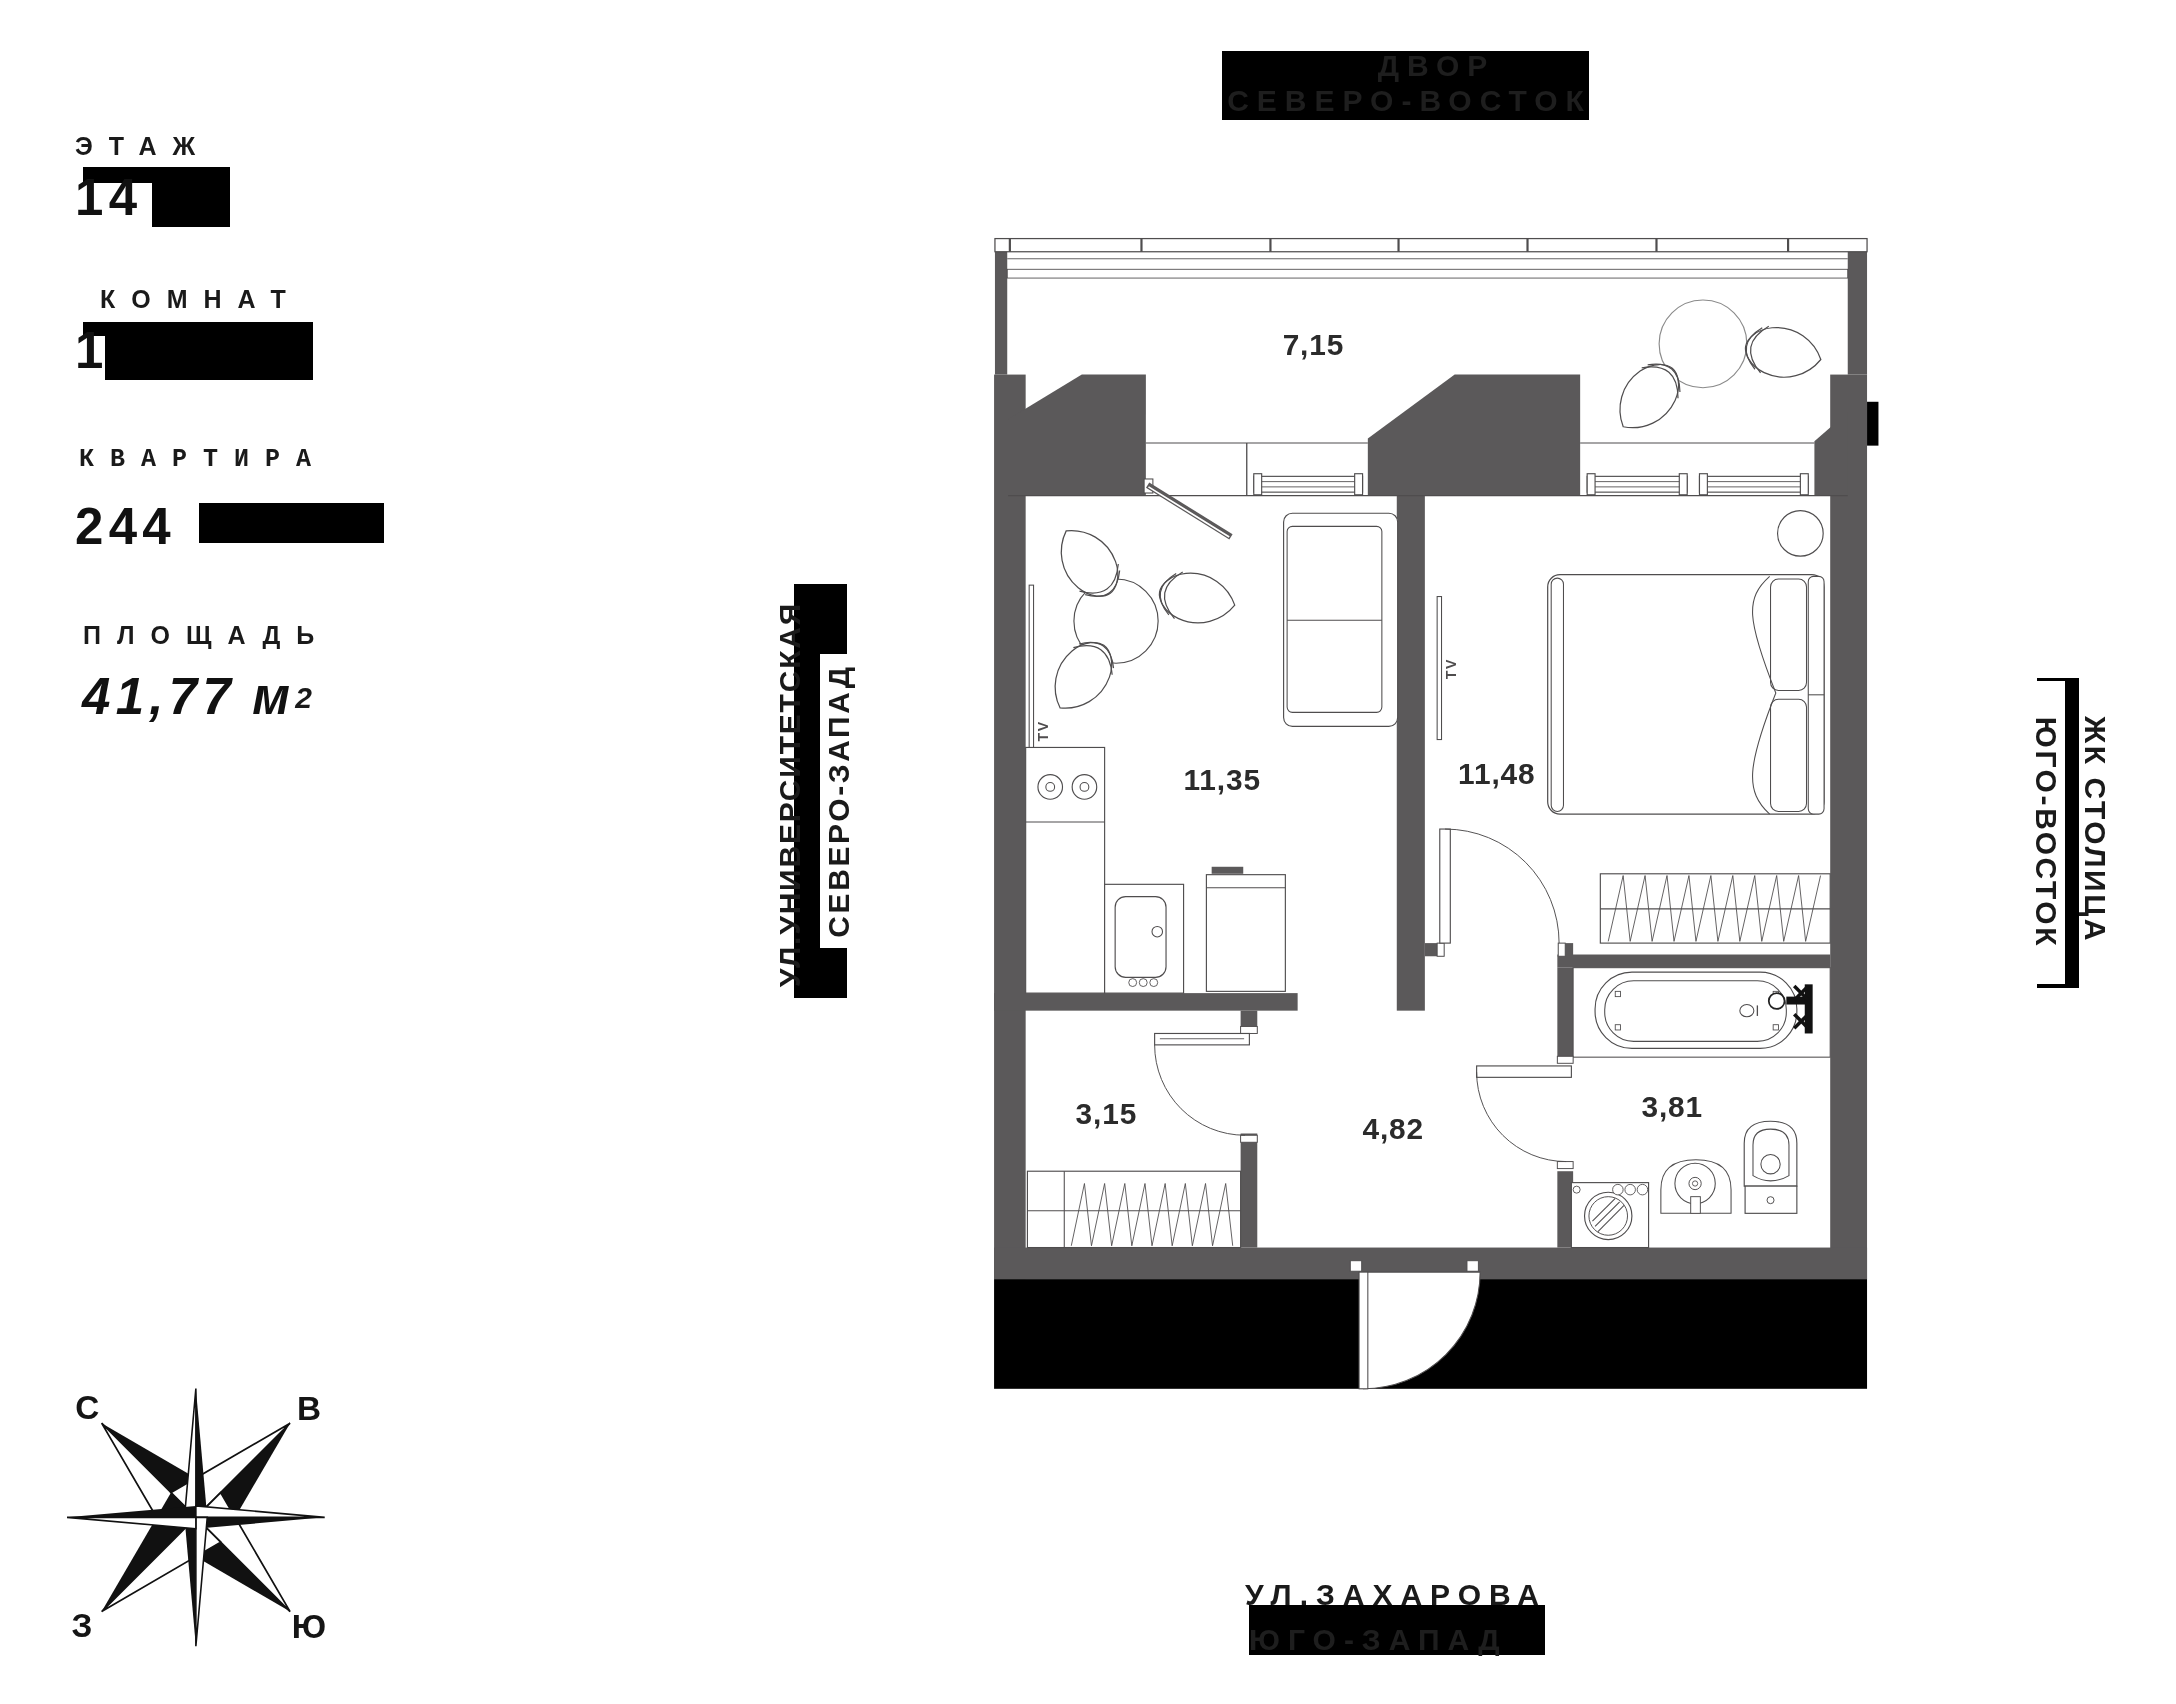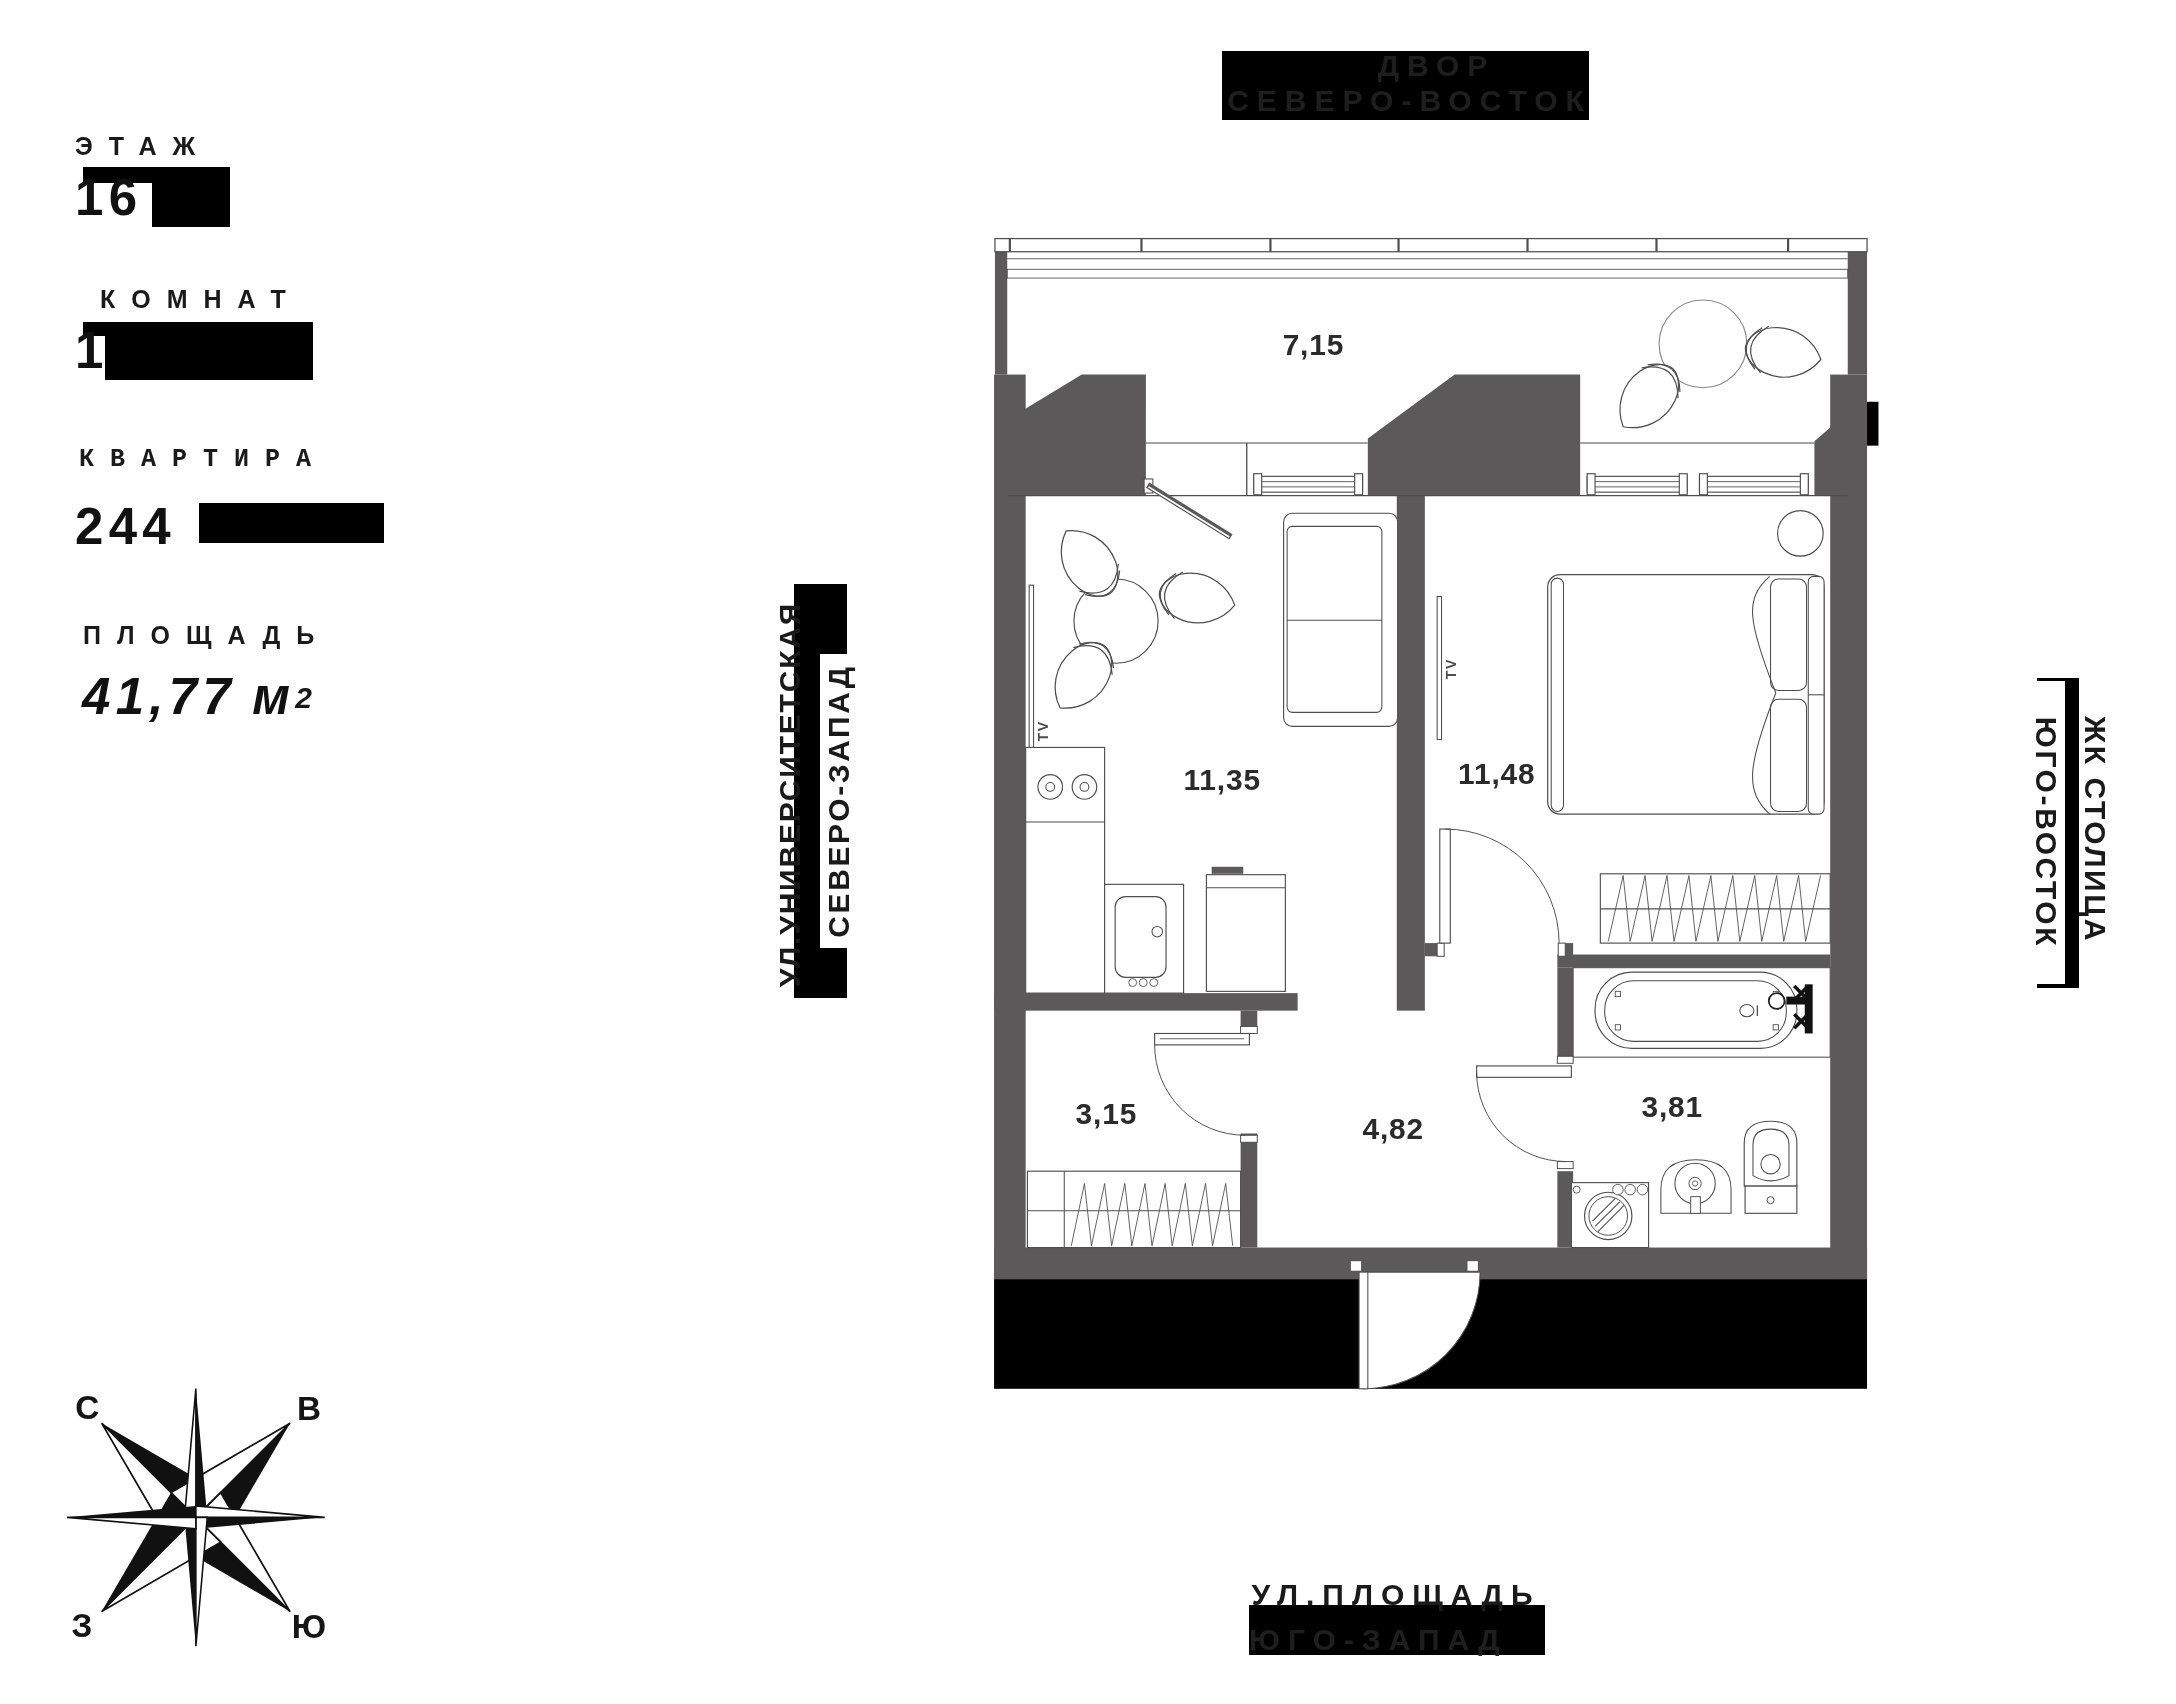--- a/index.html
+++ b/index.html
@@ -23,21 +23,21 @@
 </style>
 </head>
 <body>
 
 <div id="page">
 
   <div>
     <div class="info-label" style="left:75px;top:132px;">ЭТАЖ</div>
     <div class="blk" style="left:83px;top:167px;width:147px;height:60px;"></div>
     <div class="vbox" style="left:68px;top:183px;width:84px;height:44px;">
-      <span class="info-value" style="padding-left:7px;">16</span>
+      <span class="info-value" style="padding-left:7px;">14</span>
     </div>
   </div>
 
   <div>
     <div class="info-label" style="left:77px;top:285px;margin-left:23px;">КОМНАТ</div>
     <div class="blk" style="left:83px;top:322px;width:230px;height:58px;"></div>
     <div class="vbox" style="left:68px;top:336px;width:37px;height:44px;">
       <span class="info-value" style="padding-left:7px;">1</span>
     </div>
   </div>
@@ -69,21 +69,21 @@
     <div class="dir-line rot-ccw whitebg" style="left:820px;top:948px;width:294px;letter-spacing:2.6px;">СЕВЕРО-ЗАПАД</div>
   </div>
 
   <div>
     <div class="blk" style="left:2037px;top:678px;width:42px;height:310px;z-index:1;"></div>
     <div class="dir-line rot-cw" style="left:2114px;top:676px;width:307px;letter-spacing:2.6px;">ЖК СТОЛИЦА</div>
     <div class="dir-line rot-cw whitebg" style="left:2065px;top:681px;width:303px;letter-spacing:2.6px;">ЮГО-ВОСТОК</div>
   </div>
 
   <div>
-    <div class="dir-line" style="left:1225px;top:1578px;width:342px;color:#1a1a1a;">УЛ.ПЛОЩАДЬ</div>
+    <div class="dir-line" style="left:1225px;top:1578px;width:342px;color:#1a1a1a;">УЛ.ЗАХАРОВА</div>
     <div class="blk" style="left:1249px;top:1605px;width:296px;height:50px;z-index:1;"></div>
     <div class="dir-line on-black" style="left:1249px;top:1623px;width:256px;">ЮГО-ЗАПАД</div>
   </div>
 
   <svg class="abs" style="left:53px;top:1369px;" width="298" height="316" viewBox="0 0 340 360">
     <g stroke-linejoin="miter">
 
       <polygon points="163,169 55.5,61.5 191.3,140.7" fill="#111"></polygon>
       <polygon points="163,169 55.5,61.5 134.7,197.3" fill="#fff" stroke="#111" stroke-width="2"></polygon>
 

